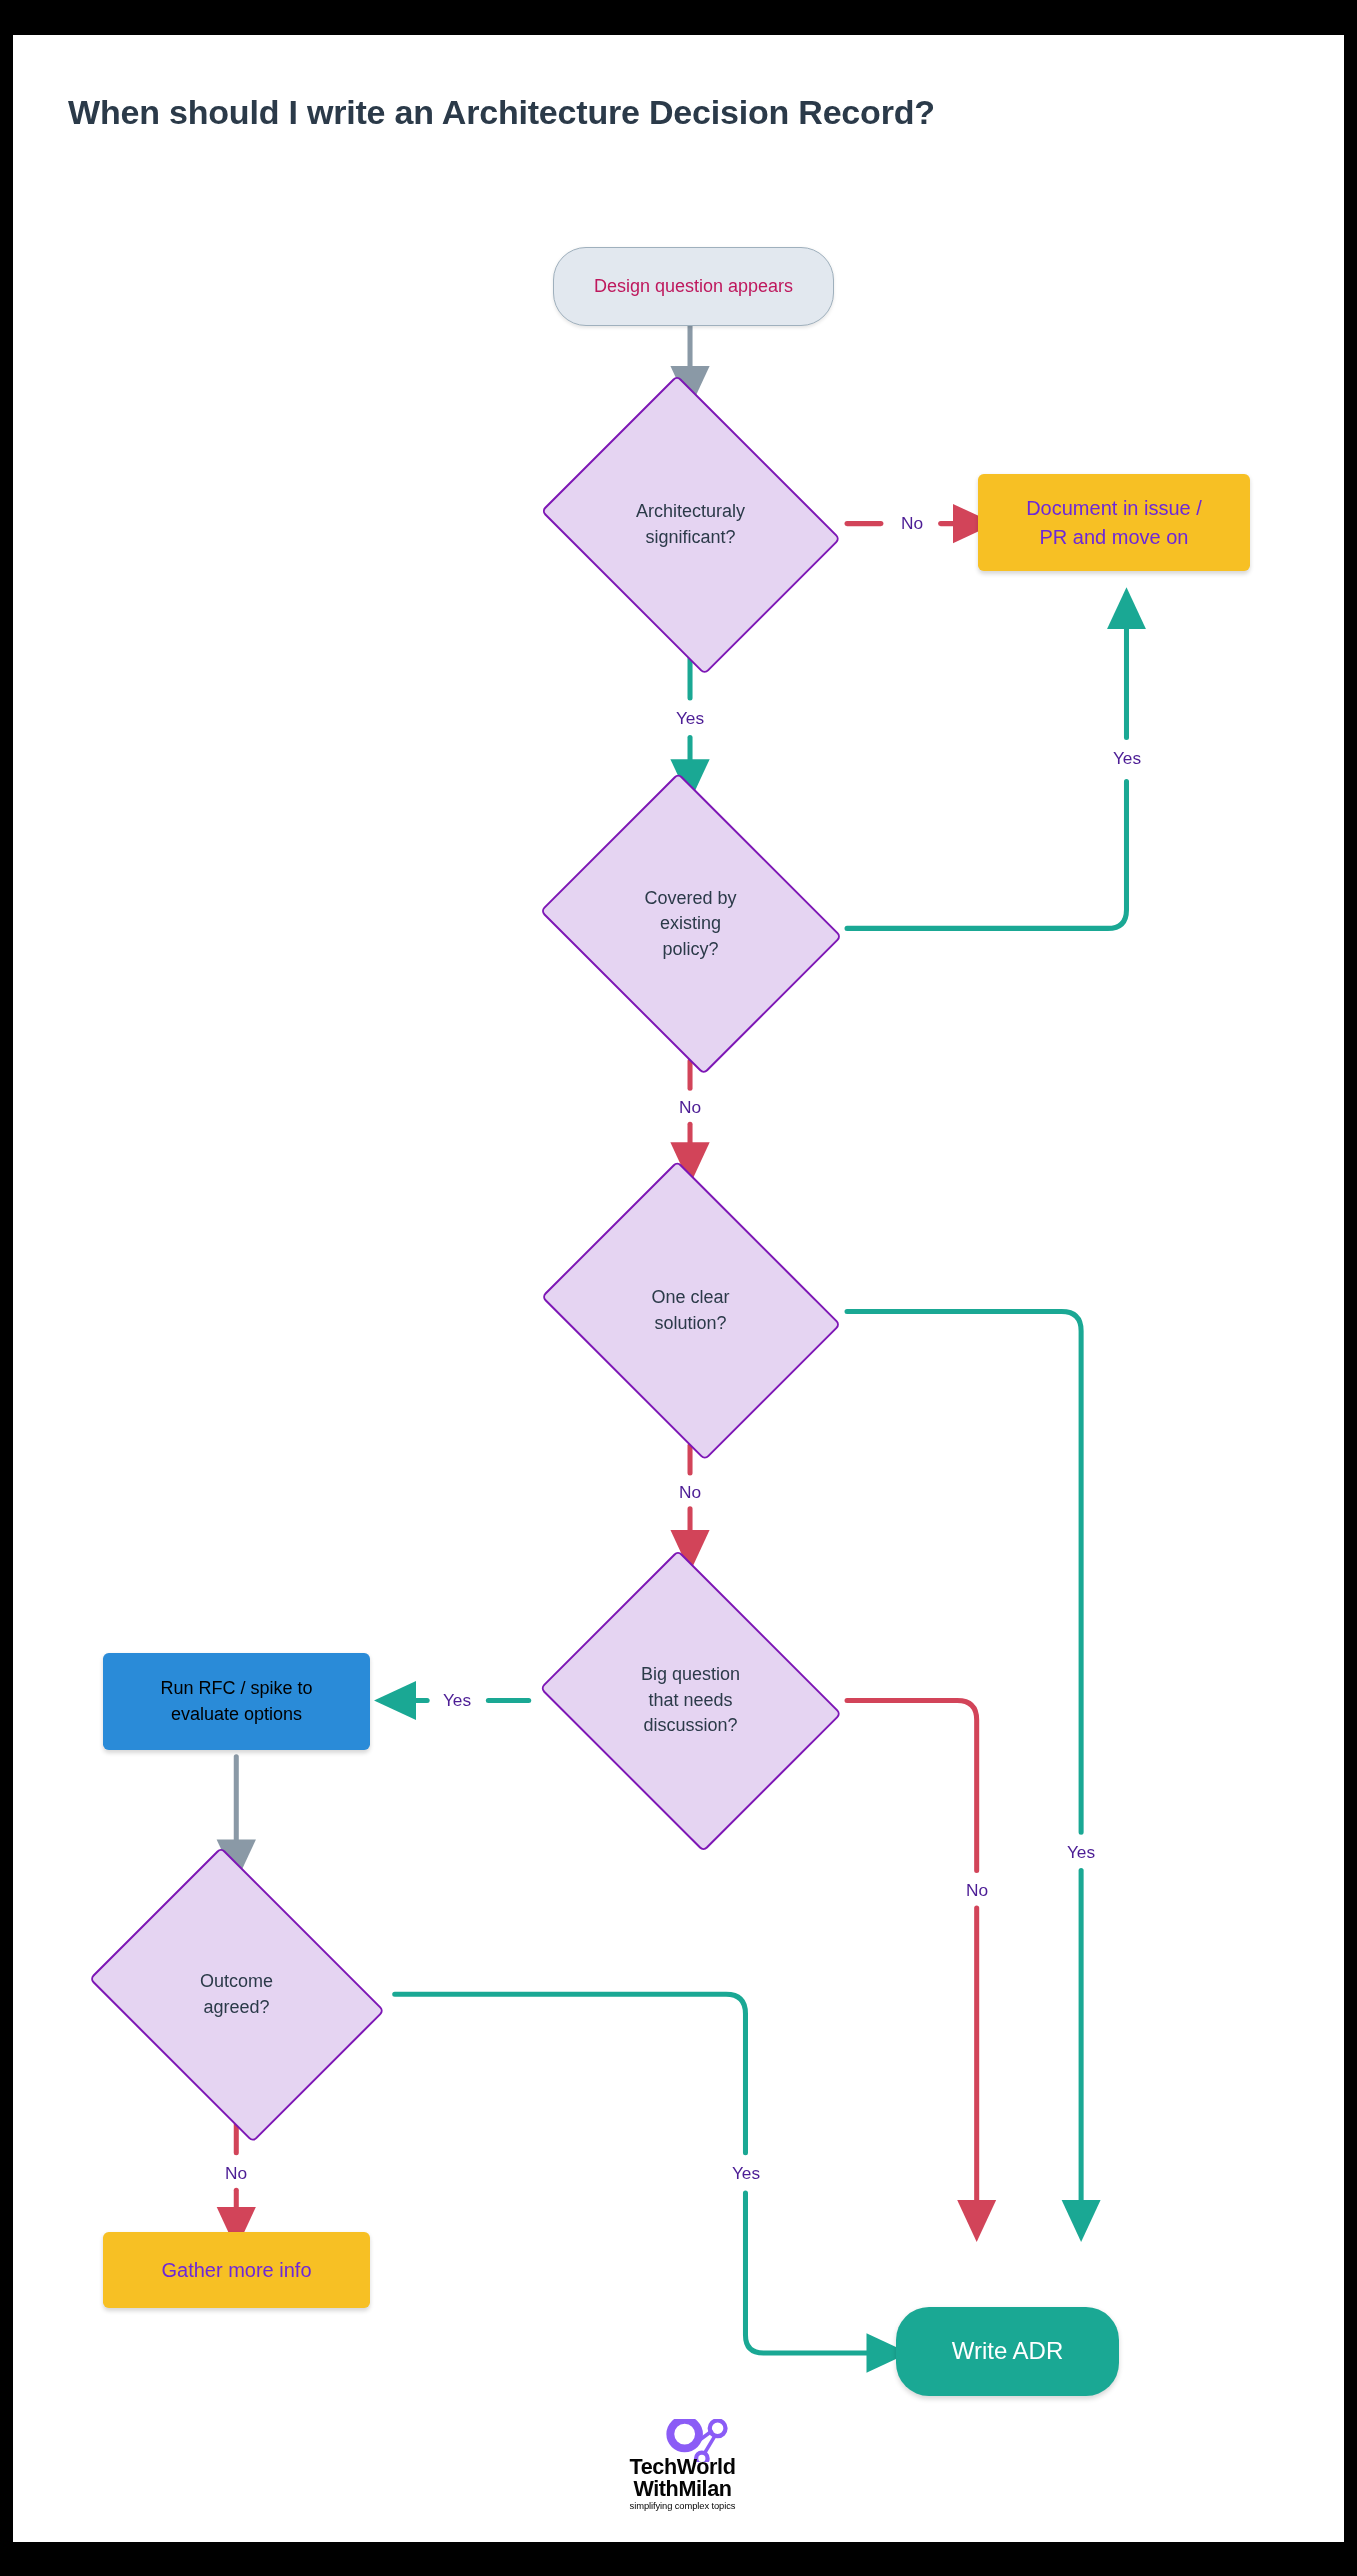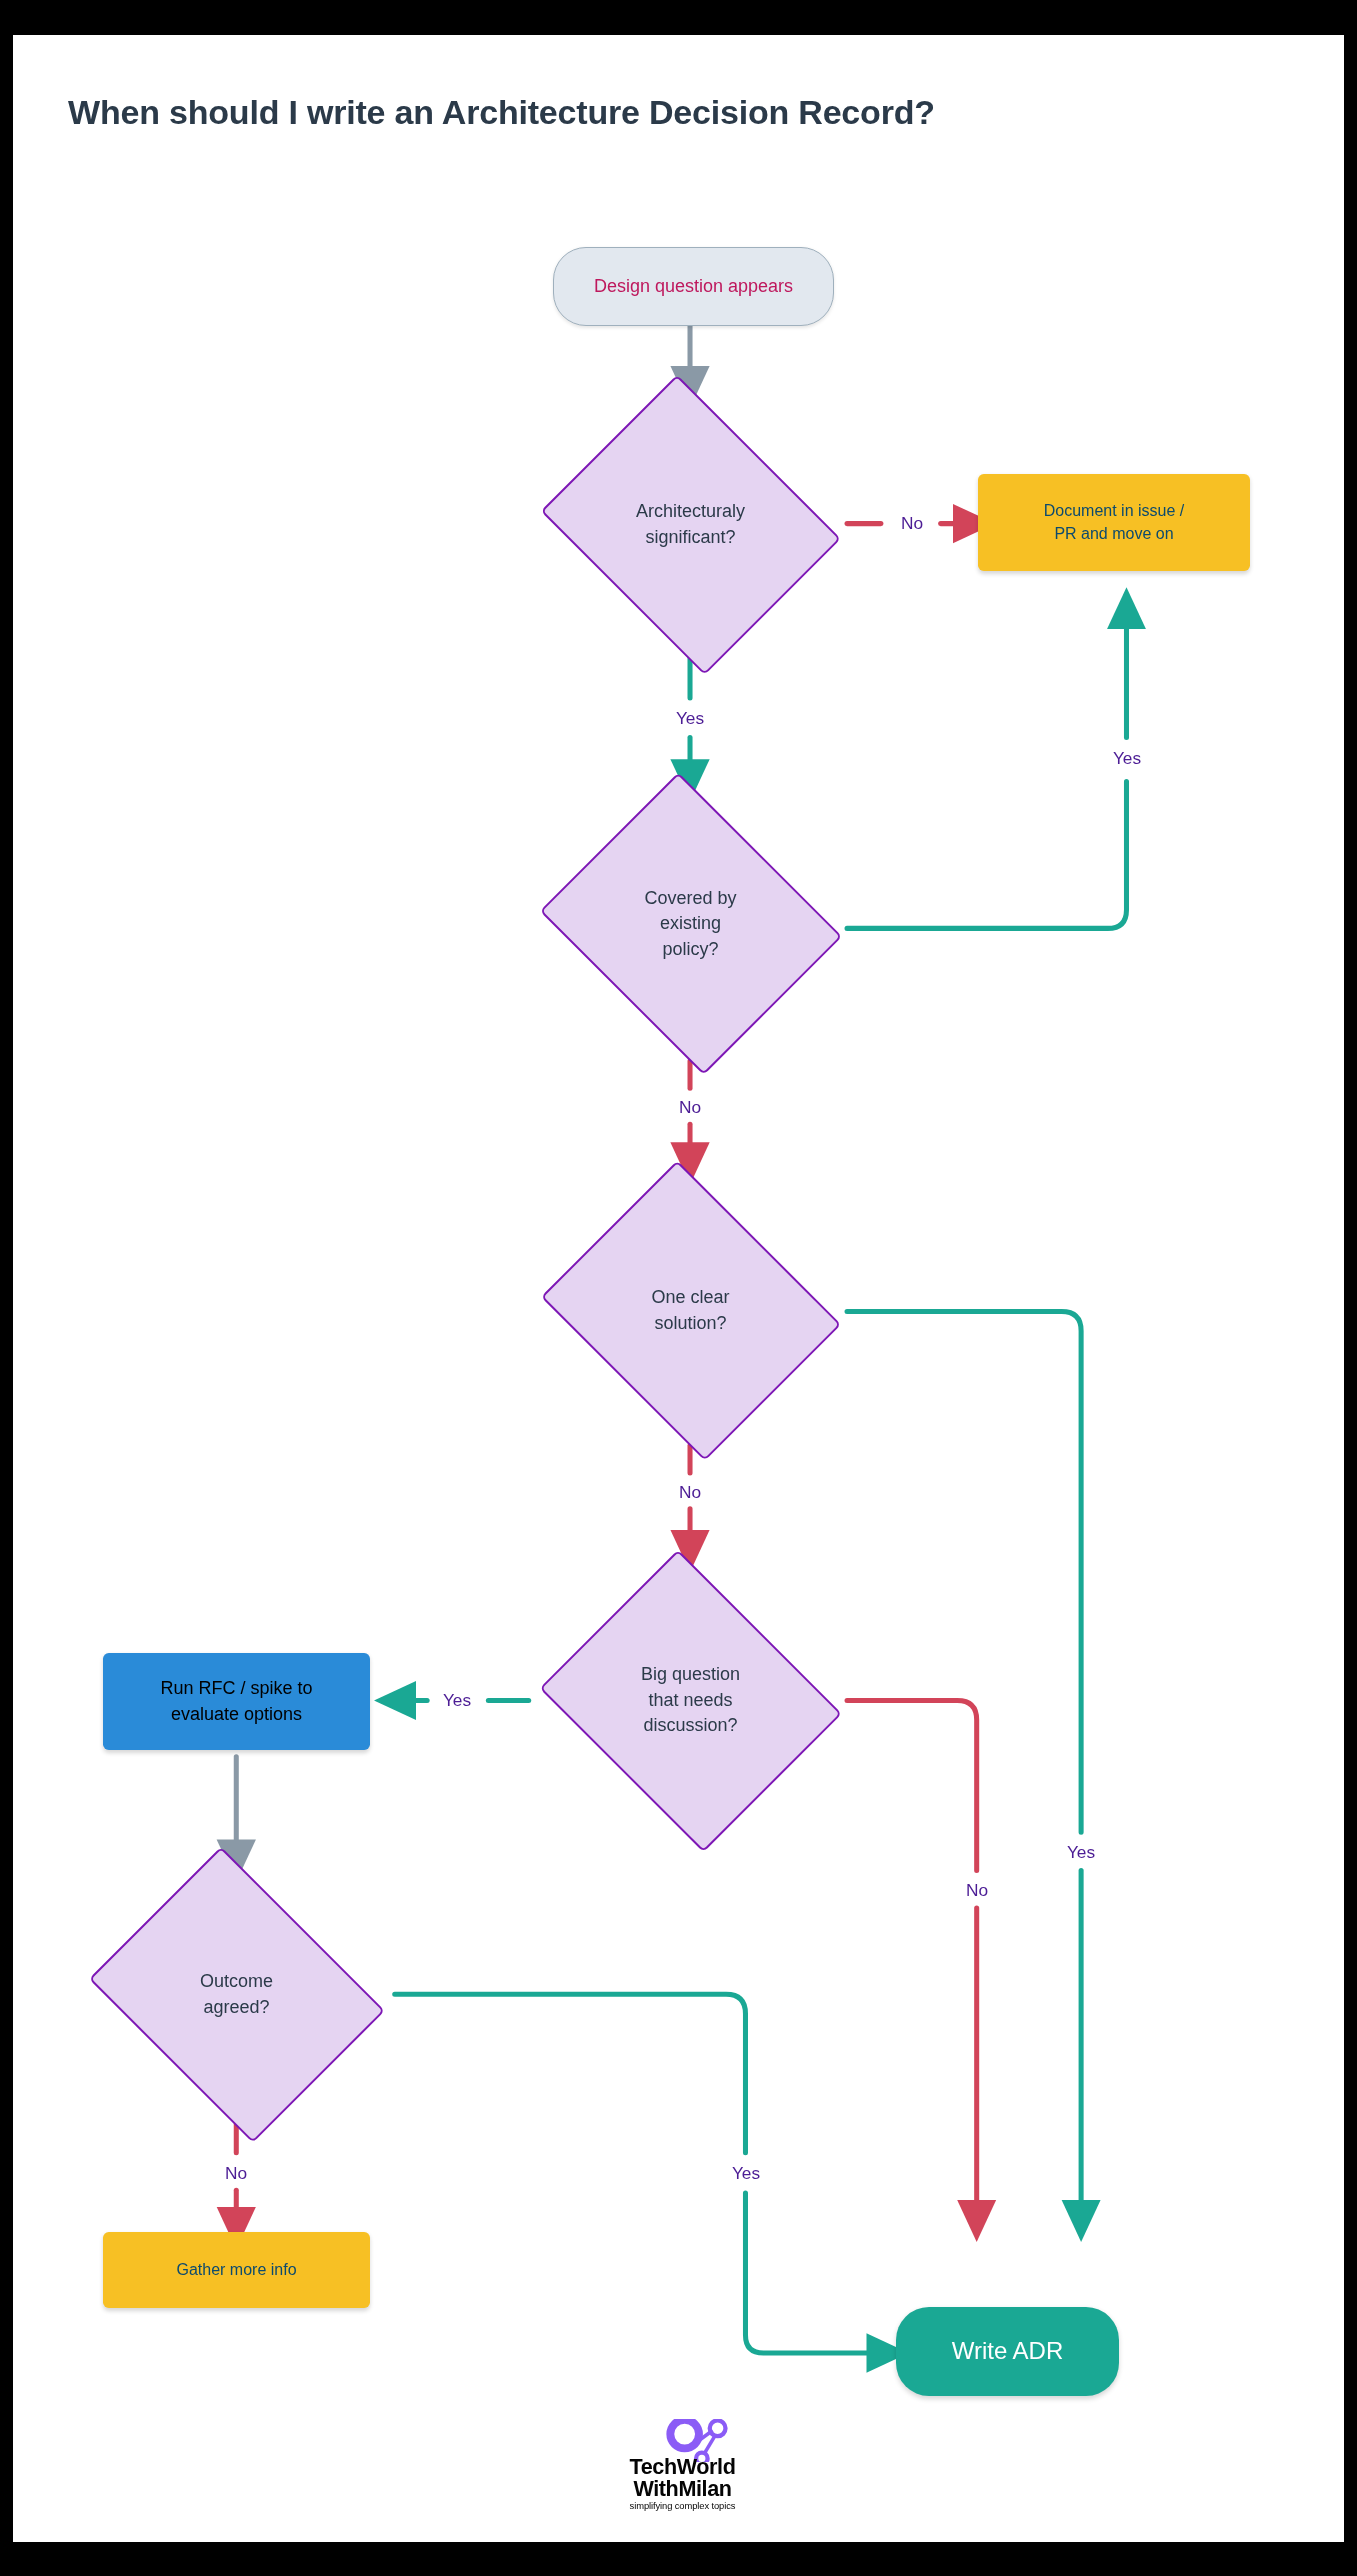--- a/index.html
+++ b/index.html
@@ -35,21 +35,21 @@
   }
   
   .diamond{background:transparent;}
   .diamond .shape{
     position:absolute;left:50%;top:50%;width:70.7%;height:70.7%;
     transform:translate(-50%,-50%) rotate(45deg);
     background:#e5d4f2;border:2.9px solid #7d17b5;border-radius:5.8px;
   }
   .diamond .lbl{position:relative;z-index:2;color:#2b3a49;font-size:18px;width:84%;}
   
-  .box-amber{background:#f7c024;border-radius:5.8px;color:#0c4a6e;font-size:16px;box-shadow:0 2.2px 4.3px rgba(0,0,0,.16);}
+  .box-amber{background:#f7c024;border-radius:5.8px;color:#6d28d9;font-size:20px;box-shadow:0 2.2px 4.3px rgba(0,0,0,.16);}
   .box-blue{background:#2a8bd8;border-radius:5.8px;color:#000000;font-size:18px;box-shadow:0 2.2px 4.3px rgba(0,0,0,.16);justify-content:center;}
 
   .edge-label{
     position:absolute;color:#4c1d95;font-size:17.3px;
     background:#ffffff;padding:0.7px 5px;white-space:nowrap;
     transform:translate(-50%,-50%);text-align:center;
   }
 
   #logo{position:absolute;left:576px;top:2384px;width:187px;height:108px;}
   #logo .logo-text{

